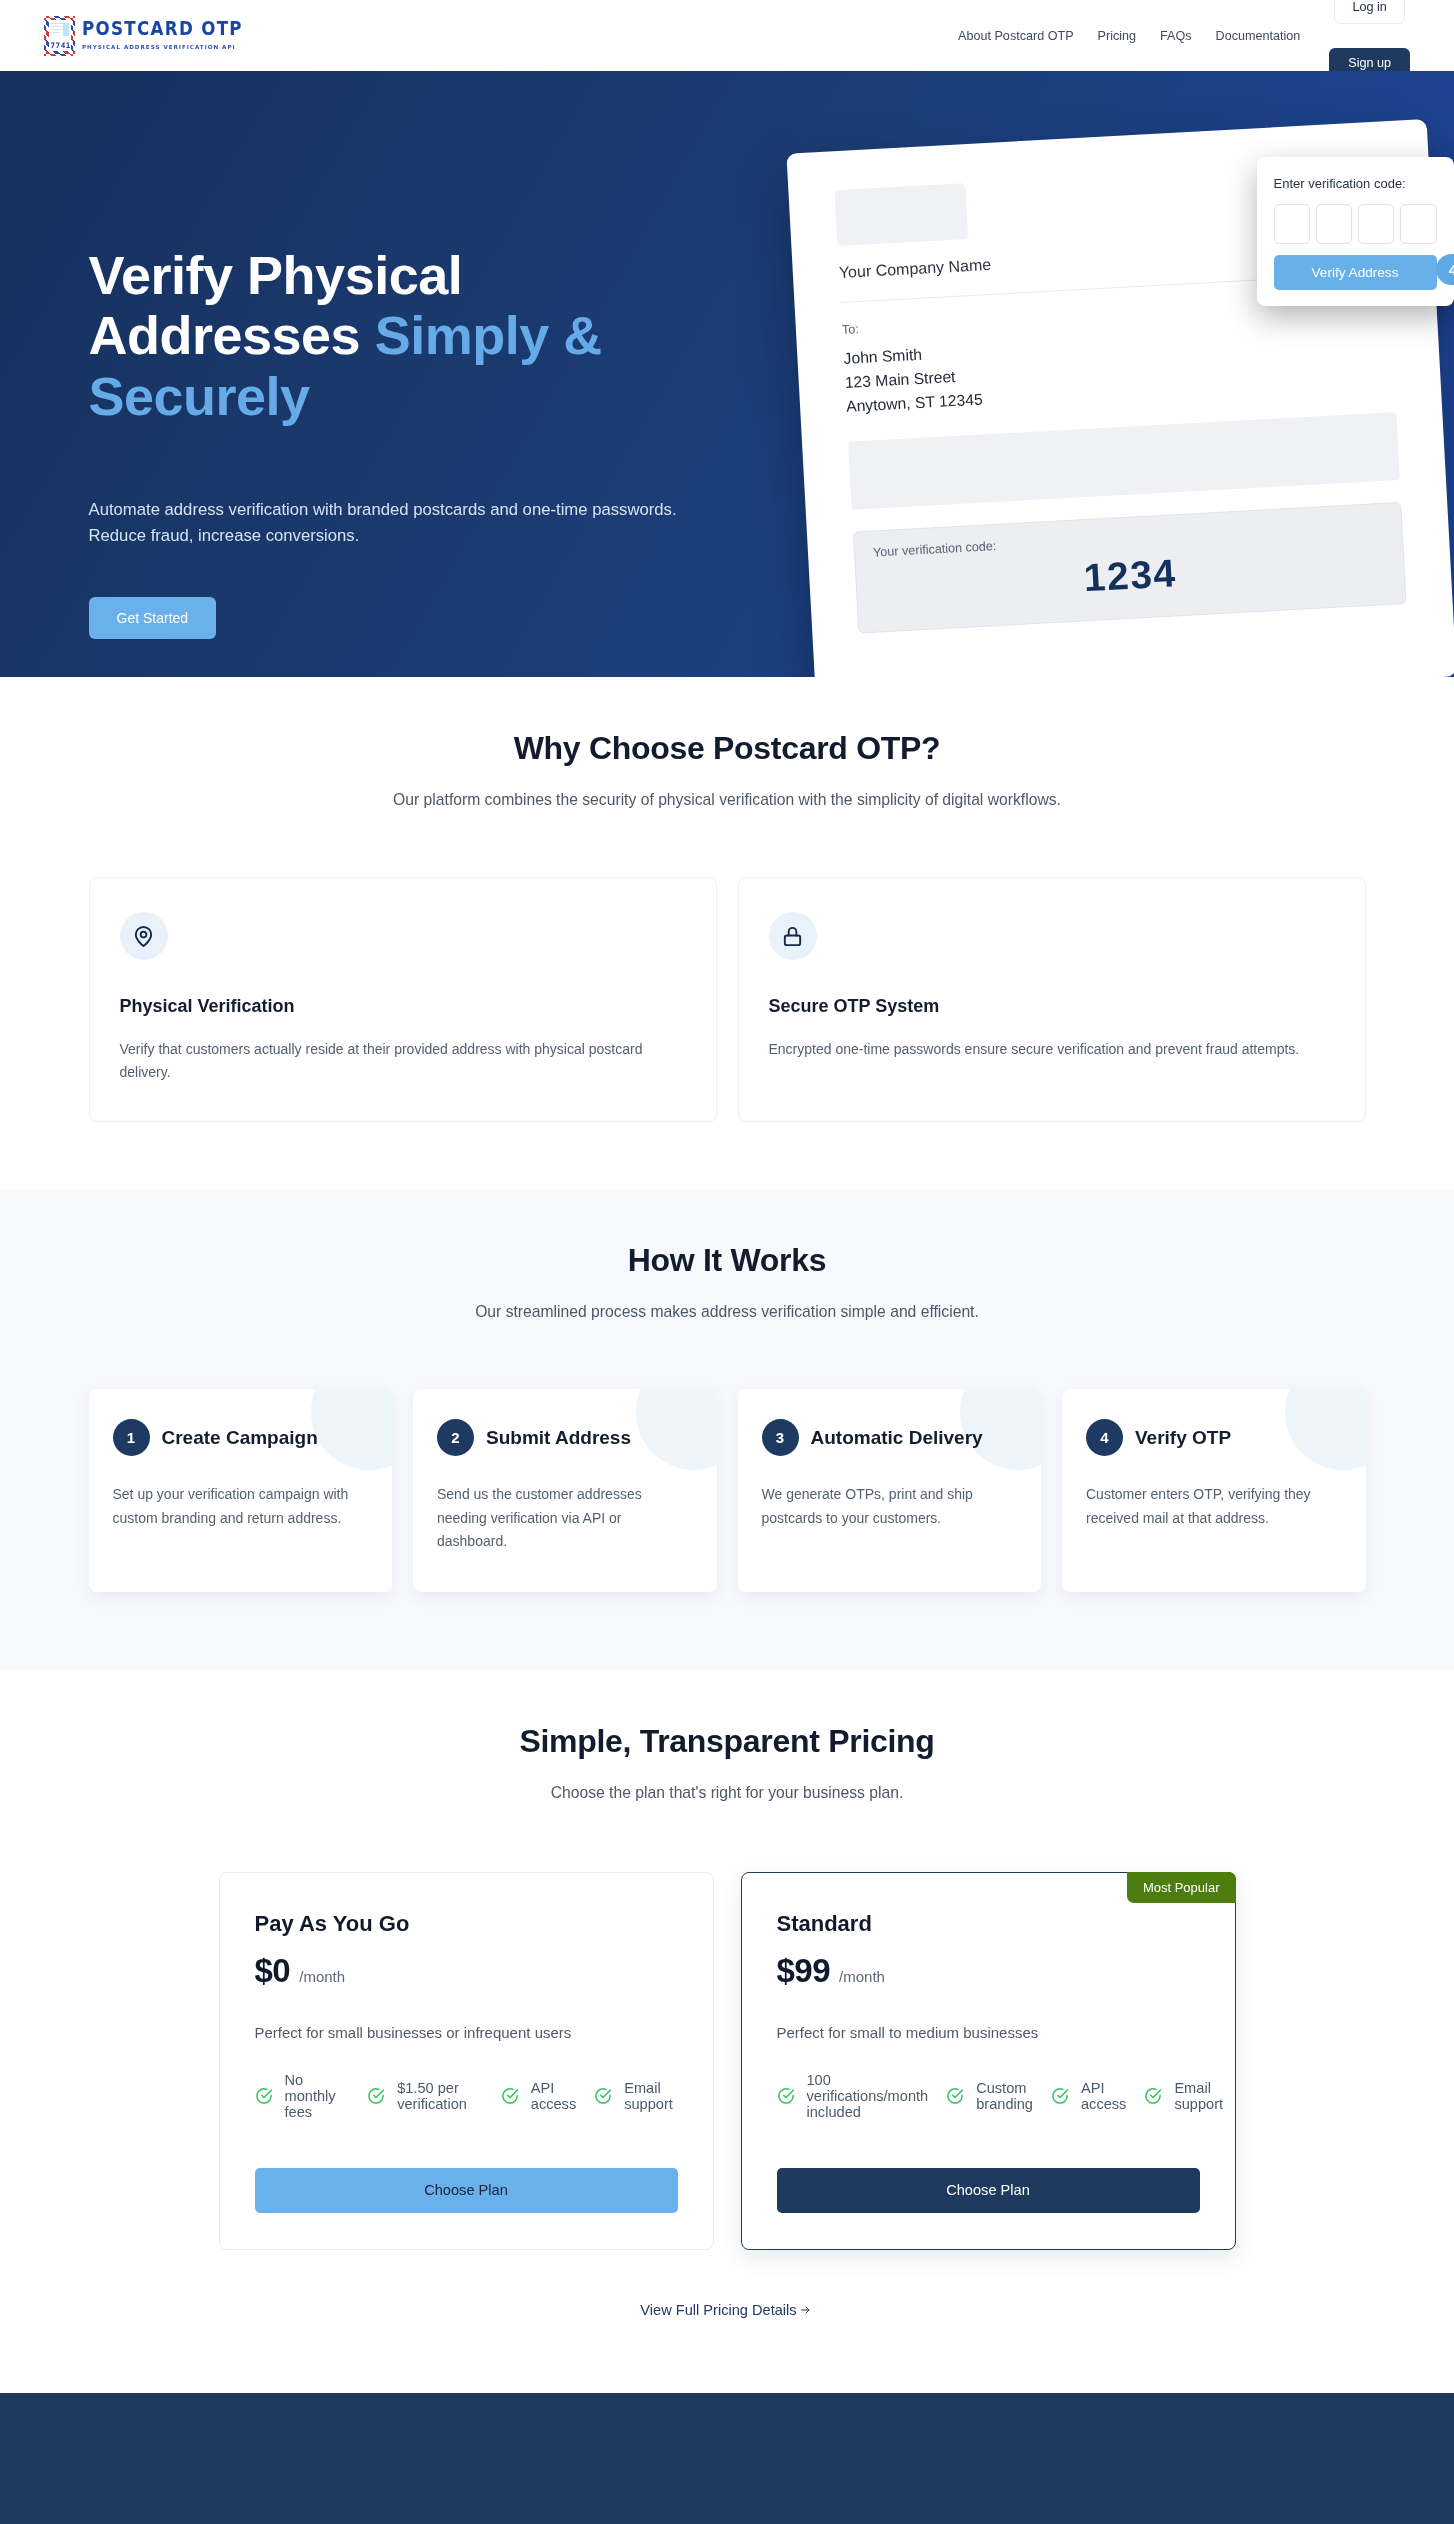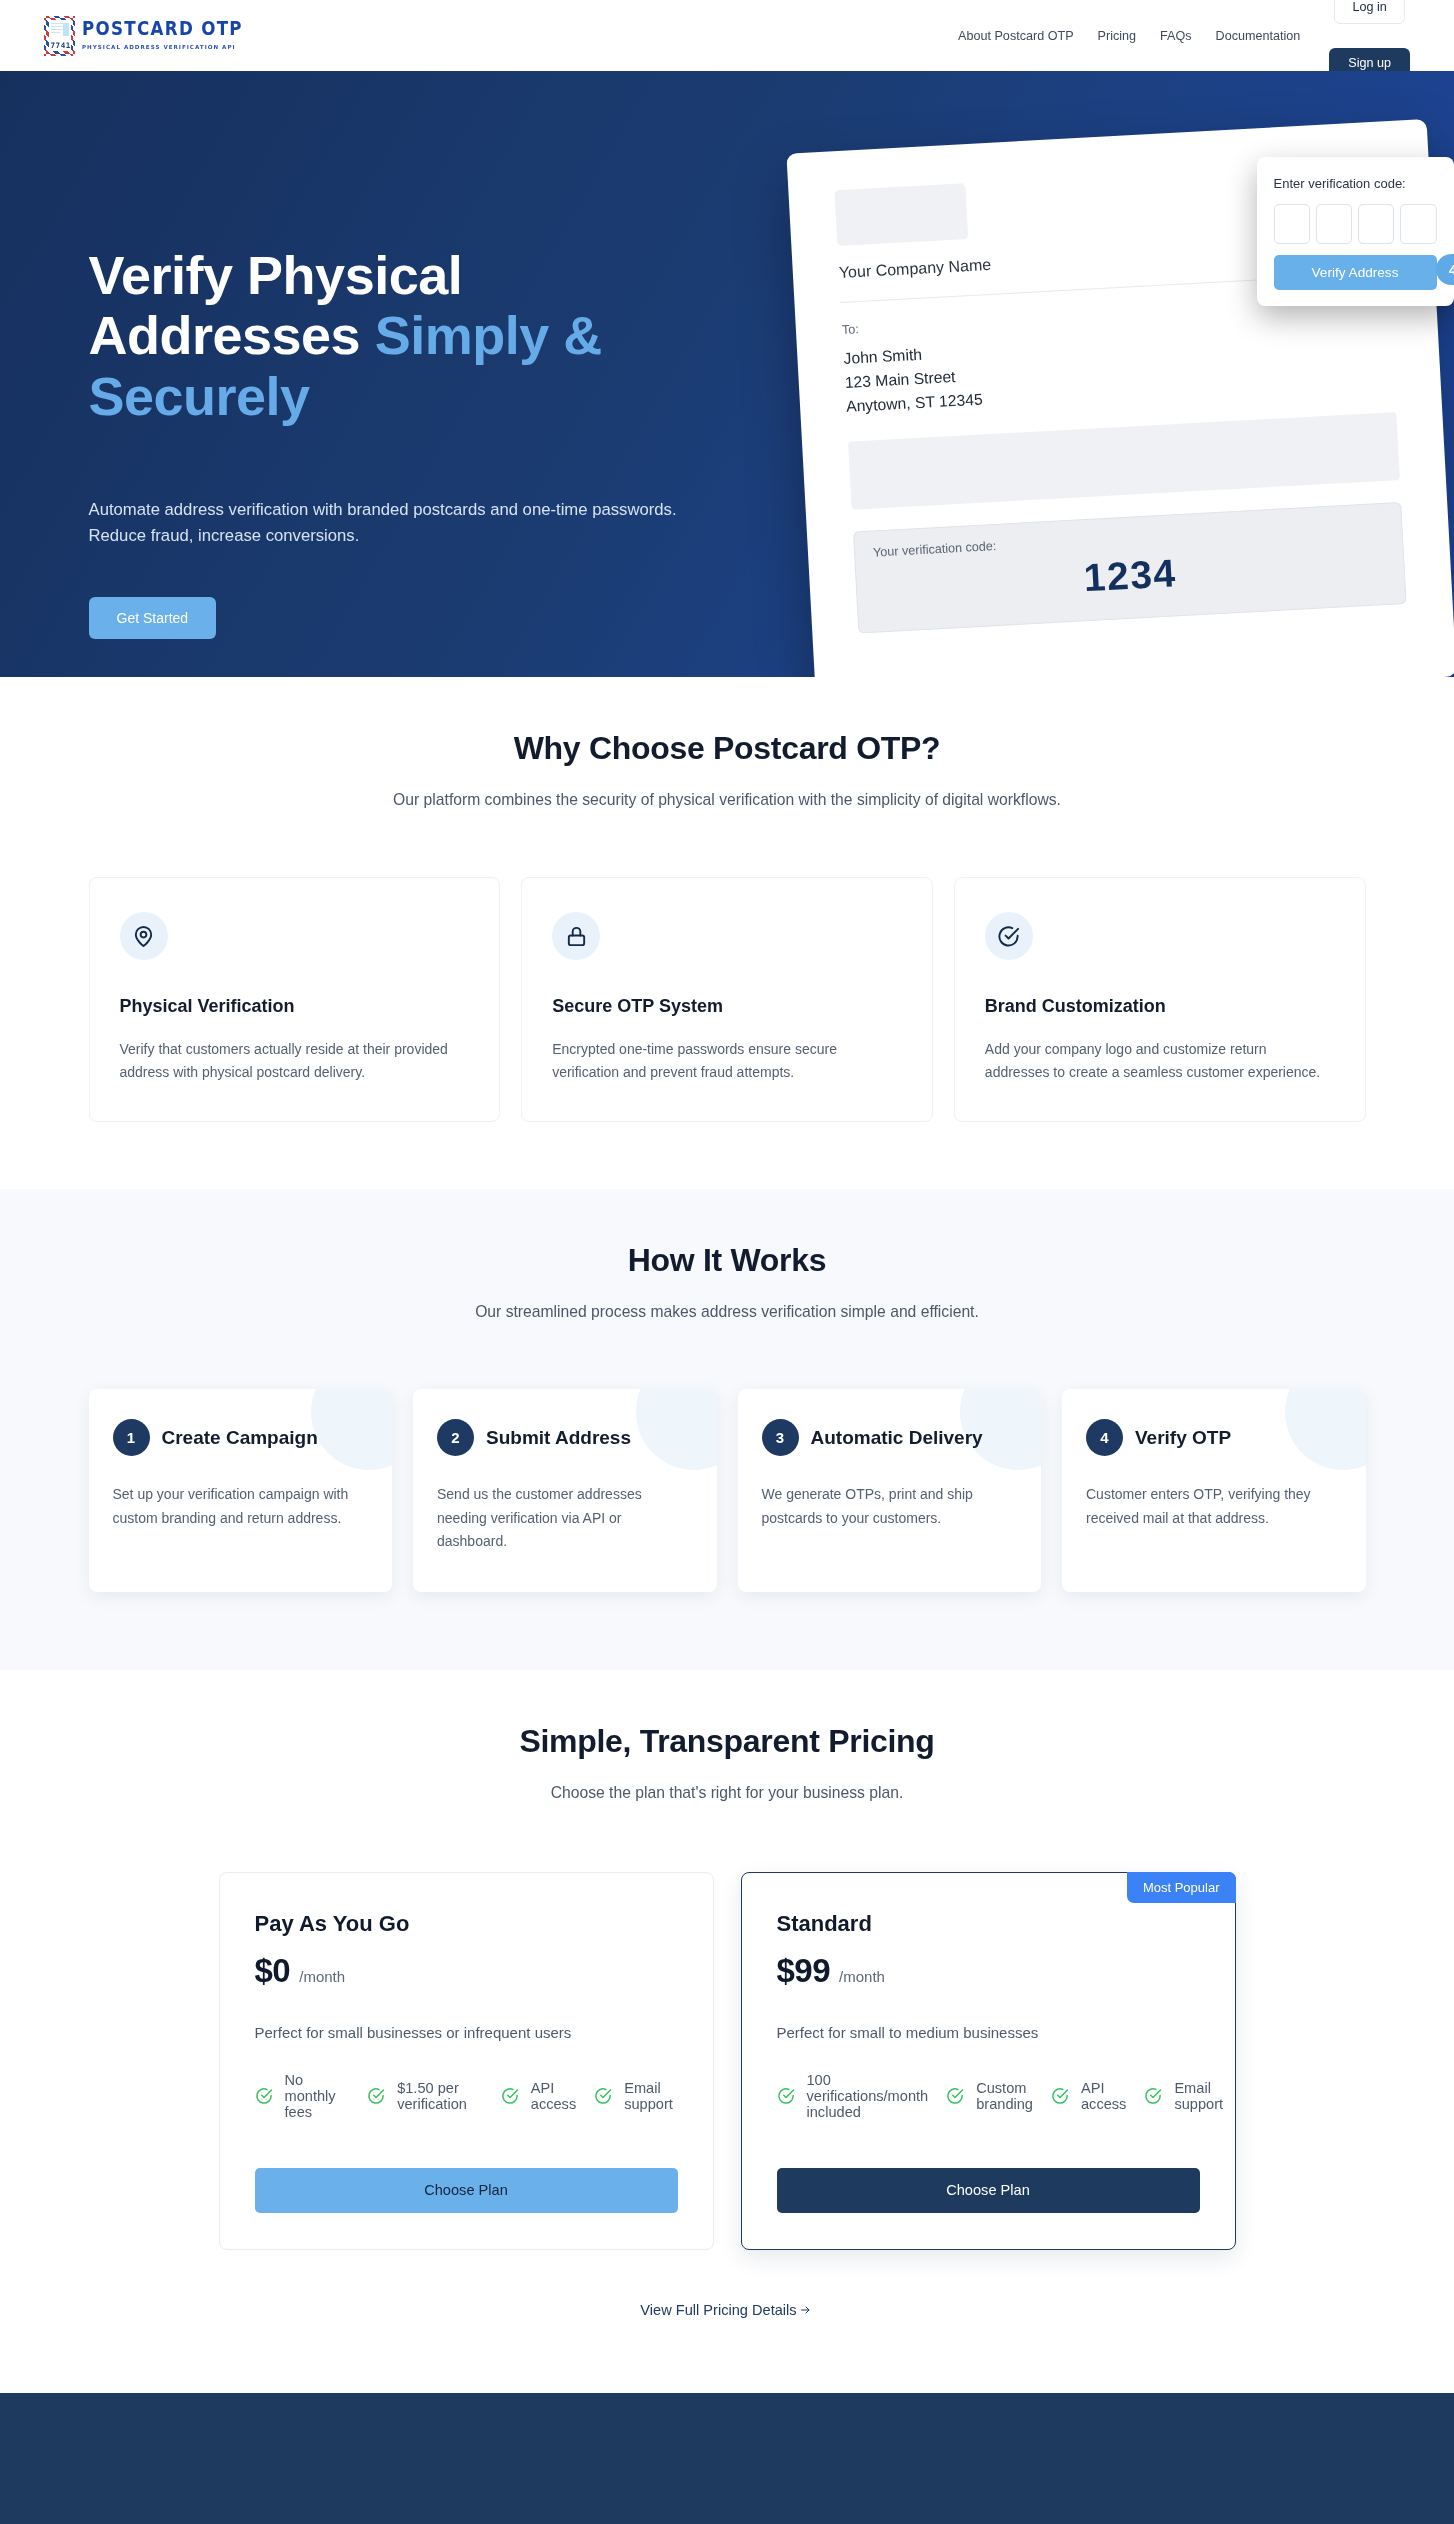--- a/index.html
+++ b/index.html
@@ -174,21 +174,21 @@
 
   
   .pricing{background:#fff;padding-bottom:35px;}
   .plans{display:flex;justify-content:center;gap:27px;margin-top:67px;}
   .plan{
     width:495px;background:#fff;border:1px solid #e9edf2;border-radius:8px;
     padding:38px 35px 36px;position:relative;
   }
   .plan.featured{border:1px solid #1e3a5f;box-shadow:0 8px 22px rgba(24,44,80,.10);}
   .plan-badge{
-    position:absolute;right:-1px;top:-1px;background:#3b82f6;color:#fff;
+    position:absolute;right:-1px;top:-1px;background:#4d7c0f;color:#fff;
     font-size:13px;padding:8px 16px;border-radius:0 7px 0 7px;
   }
   .plan-name{font-size:22px;font-weight:700;color:#101a2c;}
   .plan-price-row{margin-top:15px;display:flex;align-items:baseline;gap:9px;}
   .plan-price{font-size:33px;font-weight:700;color:#101a2c;letter-spacing:-0.5px;}
   .plan-period{font-size:15px;color:#5d6877;}
   .plan-desc{margin-top:34px;font-size:15px;color:#4e5a6b;}
   .plan-features{margin-top:31px;list-style:none;display:flex;flex-direction:row;gap:18px;}
   .plan-features li{display:flex;align-items:center;gap:12px;font-size:14.6px;color:#4e5a6b;}
   .chk{width:18px;height:18px;flex:none;}
@@ -303,30 +303,20 @@
           <div class="feature-ico">
             <svg viewBox="0 0 24 24" fill="none" stroke="#152a4a" stroke-width="2" stroke-linecap="round" stroke-linejoin="round">
                 <rect x="4" y="11" width="16" height="10" rx="2"></rect>
                 <path d="M8 11V7a4 4 0 0 1 8 0v4"></path>
               </svg>
           </div>
           <h3 class="feature-title">Secure OTP System</h3>
           <p class="feature-desc">Encrypted one-time passwords ensure secure verification and prevent fraud attempts.</p>
         </div>
 
-        <div class="feature-card">
-          <div class="feature-ico">
-            <svg viewBox="0 0 24 24" fill="none" stroke="#152a4a" stroke-width="2" stroke-linecap="round" stroke-linejoin="round">
-                <path d="M21.5 11.2V12a9.5 9.5 0 1 1-5.6-8.7"></path>
-                <path d="M22 4 12 14.1l-3-3"></path>
-              </svg>
-          </div>
-          <h3 class="feature-title">Brand Customization</h3>
-          <p class="feature-desc">Add your company logo and customize return addresses to create a seamless customer experience.</p>
-        </div>
 
       </div>
     </div>
   </section>
 
   <section class="section how">
     <div class="container">
       <h2 class="sec-title">How It Works</h2>
       <p class="sec-sub">Our streamlined process makes address verification simple and efficient.</p>
       <div class="steps">

